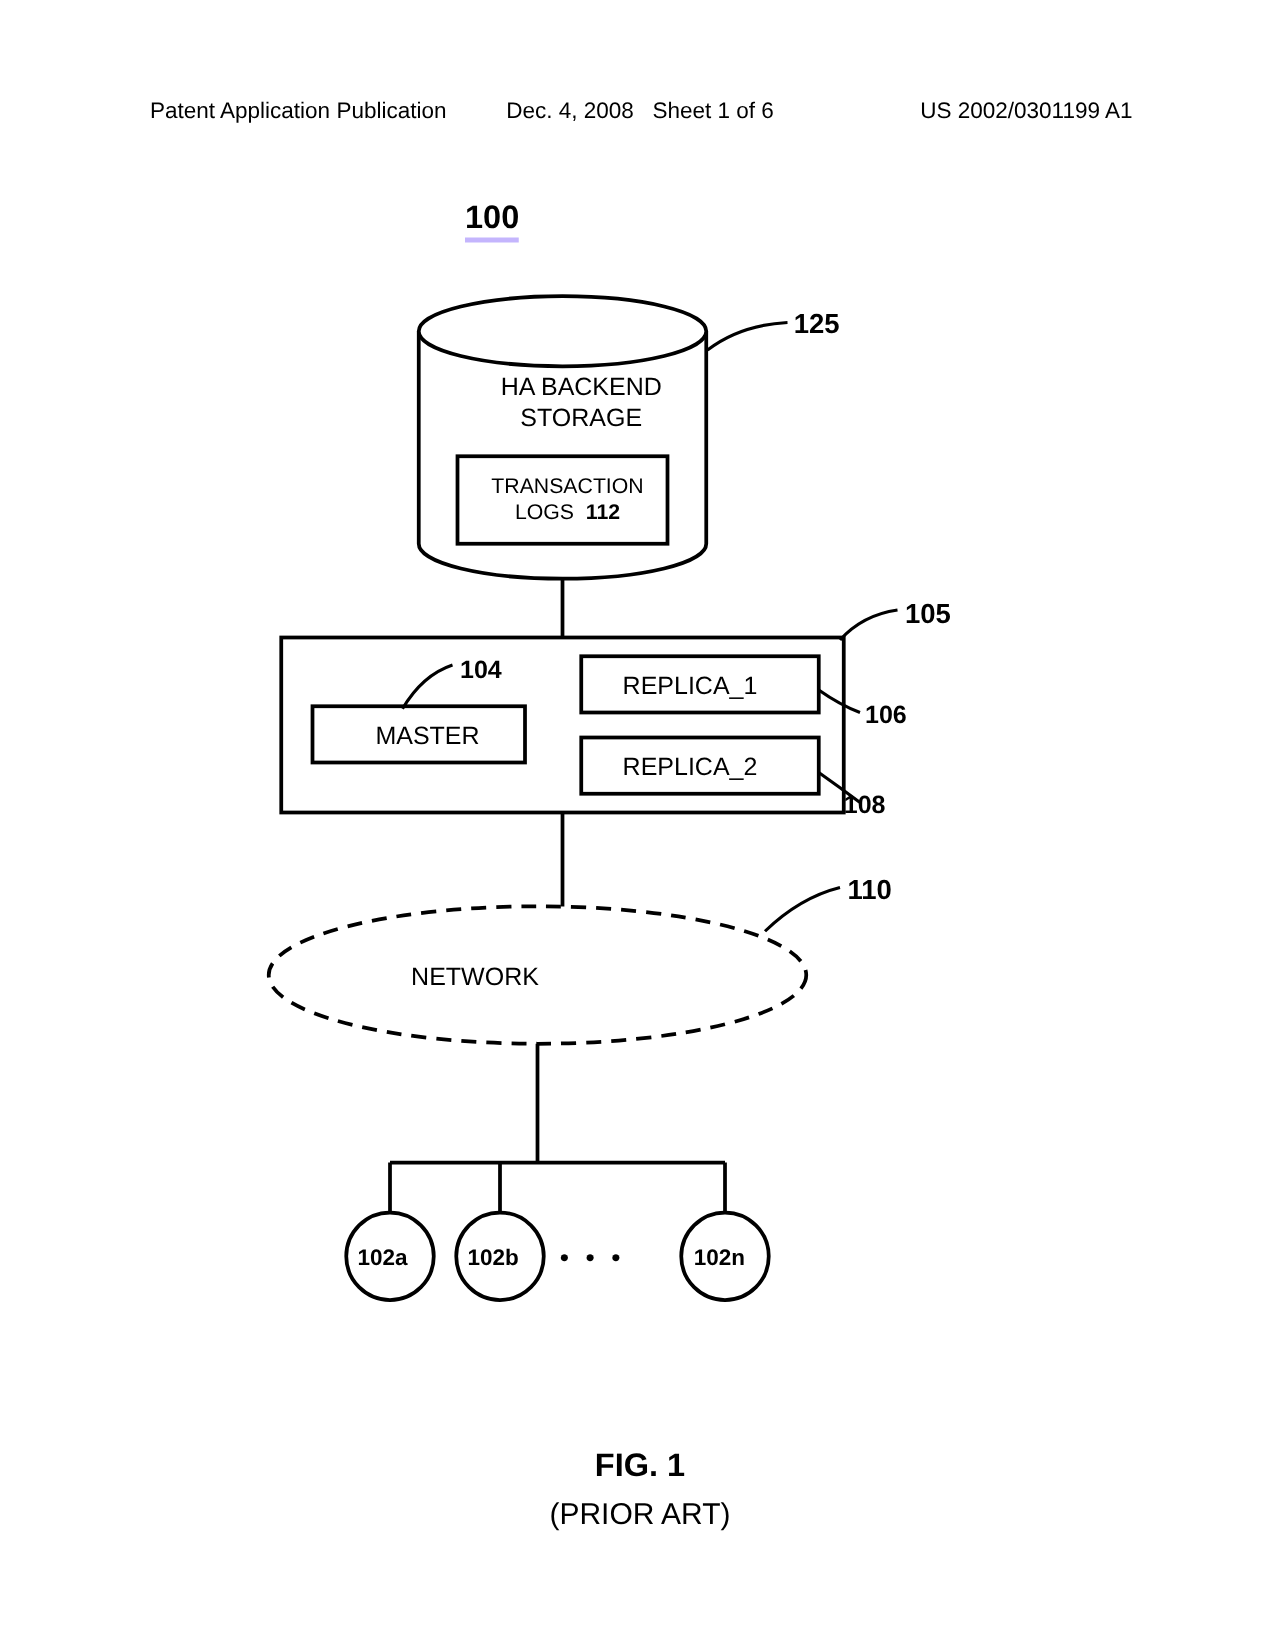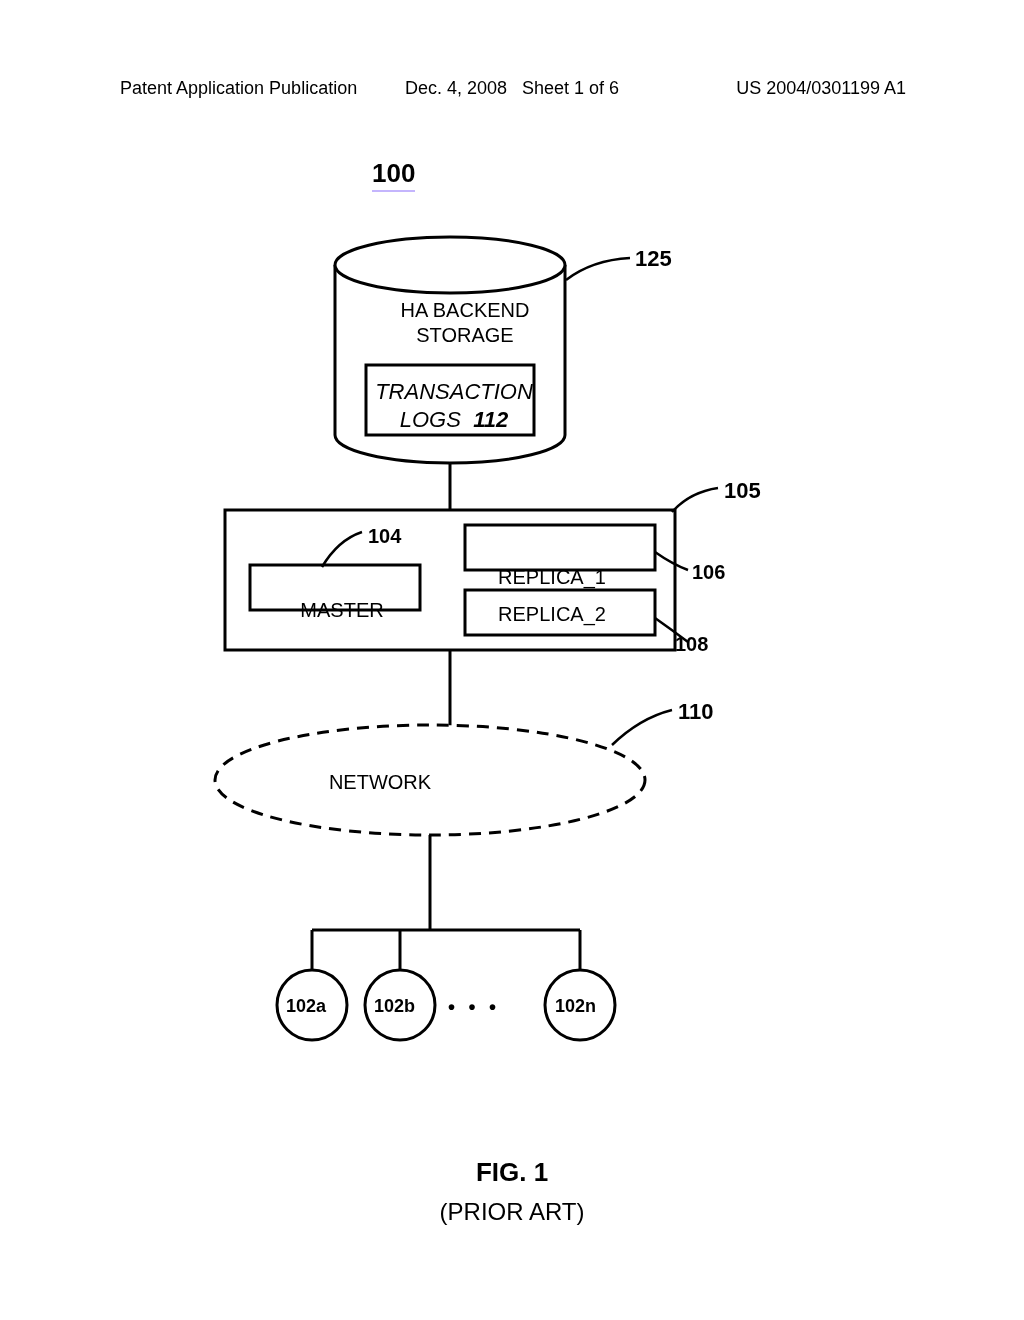--- a/index.html
+++ b/index.html
@@ -23,21 +23,21 @@
   }
   .header .left { font-weight: 400; }
   .header .center { position: absolute; left: 50%; transform: translateX(-50%); }
   .header .right { }
   .fig-number {
     position: absolute;
     top: 158px;
     left: 372px;
     font-size: 26px;
     font-weight: 700;
-    border-bottom: 2px solid #c4b5fd;
+    border-bottom: 4px solid #c4b5fd;
     padding-bottom: 1px;
   }
   .svg-stage {
     position: absolute;
     top: 210px;
     left: 130px;
     width: 760px;
     height: 960px;
   }
   .label {
@@ -60,21 +60,21 @@
 </style>
 </head>
 <body>
 
 <div class="header">
   <span class="left">Patent Application Publication</span>
   <span class="center">
     <span>Dec. 4, 2008</span>&nbsp;&nbsp;
     <span>Sheet 1 of 6</span>
   </span>
-  <span class="right">US 2004/0301199 A1</span>
+  <span class="right">US 2002/0301199 A1</span>
 </div>
 
 <div class="fig-number">100</div>
 
 <svg class="svg-stage" viewBox="0 0 760 960">
 
   <g>
 
     <path d="M 205 55 L 205 225 A 115 28 0 0 0 435 225 L 435 55" fill="#fff" stroke="#000" stroke-width="3"></path>
 
@@ -119,31 +119,31 @@
 
   <circle cx="182" cy="795" r="35" fill="#fff" stroke="#000" stroke-width="3"></circle>
   <circle cx="270" cy="795" r="35" fill="#fff" stroke="#000" stroke-width="3"></circle>
   <circle cx="450" cy="795" r="35" fill="#fff" stroke="#000" stroke-width="3"></circle>
 </svg>
 
 <div class="label" style="top:298px; left:380px; width:170px;">
   <span>HA BACKEND</span><br>
   <span>STORAGE</span>
 </div>
-<div class="label" style="top:378px; left:370px; width:168px; font-size:22px;font-style:italic;">
+<div class="label" style="top:378px; left:370px; width:168px; font-size:17px;">
   <span>TRANSACTION</span><br>
   <span>LOGS</span>
   &nbsp;<span style="font-weight:700">112</span>
 </div>
 <div class="label bold" style="top:245px; left:635px; font-size:22px;">125</div>
 
-<div class="label" style="top:598px; left:250px; width:184px;">MASTER</div>
+<div class="label" style="top:577px; left:250px; width:184px;">MASTER</div>
 <div class="label bold" style="top:524px; left:368px; font-size:20px;">104</div>
 
-<div class="label" style="top:537px; left:465px; width:174px;margin-top:28px;">REPLICA_1</div>
+<div class="label" style="top:537px; left:465px; width:174px;">REPLICA_1</div>
 <div class="label" style="top:602px; left:465px; width:174px;">REPLICA_2</div>
 <div class="label bold" style="top:477px; left:724px; font-size:22px;">105</div>
 <div class="label bold" style="top:560px; left:692px; font-size:20px;text-align:center;">106</div>
 <div class="label bold" style="top:632px; left:675px; font-size:20px;">108</div>
 
 <div class="label" style="top:770px; left:280px; width:200px;">NETWORK</div>
 <div class="label bold" style="top:698px; left:678px; font-size:22px;">110</div>
 
 <div class="label bold" style="top:995px; left:286px; font-size:18px;">102a</div>
 <div class="label bold" style="top:995px; left:374px; font-size:18px;">102b</div>

